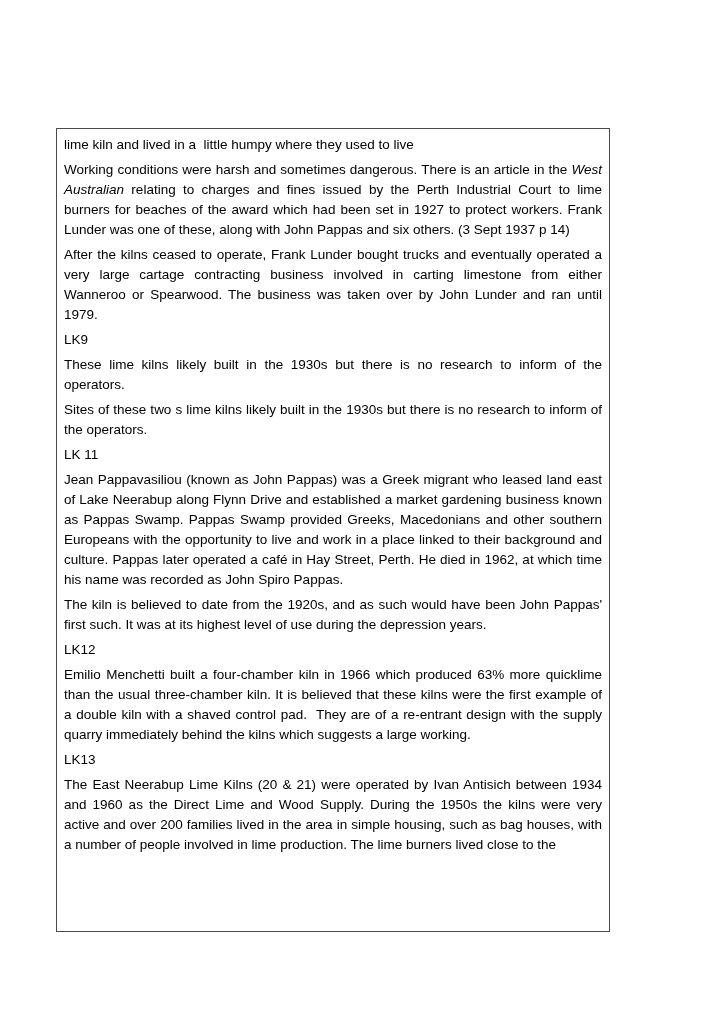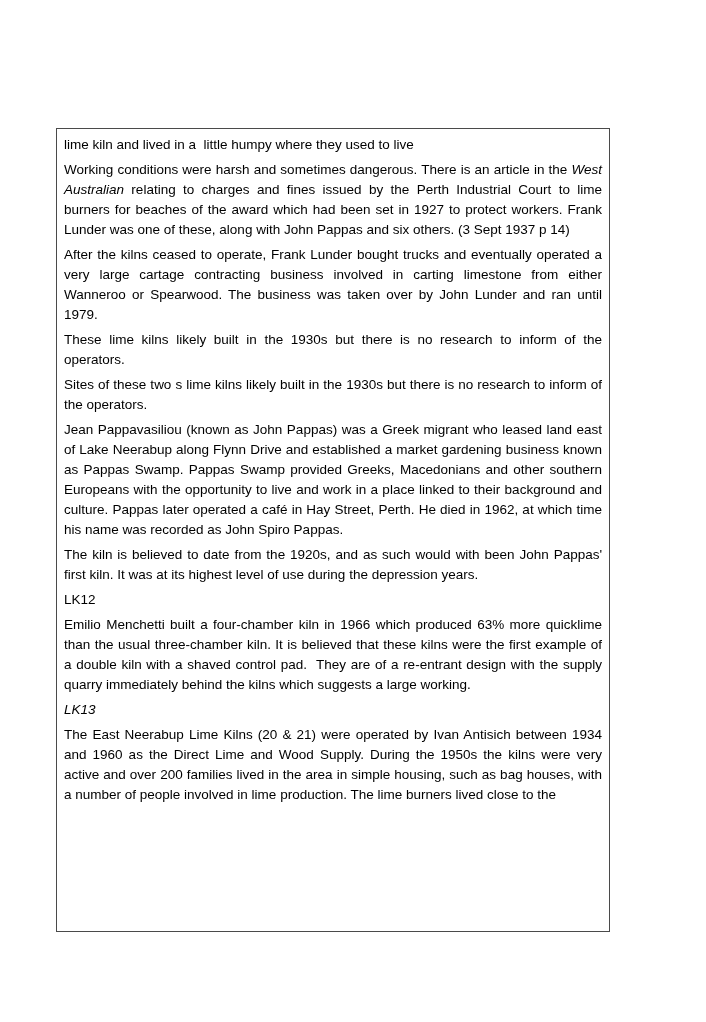--- a/index.html
+++ b/index.html
@@ -52,22 +52,24 @@
   }
 </style>
 </head>
 <body>
 
 <div class="page">
   <div class="textbox" style="border-color: rgb(74, 74, 74);">
       <p class="para" style="color: rgb(0, 0, 0);"><span>lime kiln and lived in a  little humpy where they used to live</span></p>
       <p class="para" style="color: rgb(0, 0, 0);"><span>Working conditions were harsh and sometimes dangerous. There is an article in the </span><em>West Australian</em><span> relating to charges and fines issued by the Perth Industrial Court to lime burners for beaches of the award which had been set in 1927 to protect workers. Frank Lunder was one of these, along with John Pappas and six others. (3 Sept 1937 p 14)</span></p>
       <p class="para" style="color: rgb(0, 0, 0);"><span>After the kilns ceased to operate, Frank Lunder bought trucks and eventually operated a very large cartage contracting business involved in carting limestone from either Wanneroo or Spearwood. The business was taken over by John Lunder and ran until 1979.</span></p>
+      <p class="para label" style="color: rgb(0, 0, 0);"><span>LK9</span></p>
       <p class="para" style="color: rgb(0, 0, 0);"><span>These lime kilns likely built in the 1930s but there is no research to inform of the operators.</span></p>
       <p class="para" style="color: rgb(0, 0, 0);"><span>Sites of these two s lime kilns likely built in the 1930s but there is no research to inform of the operators.</span></p>
+      <p class="para label" style="color: rgb(0, 0, 0);"><span>LK 11</span></p>
       <p class="para" style="color: rgb(0, 0, 0);"><span>Jean Pappavasiliou (known as John Pappas) was a Greek migrant who leased land east of Lake Neerabup along Flynn Drive and established a market gardening business known as Pappas Swamp. Pappas Swamp provided Greeks, Macedonians and other southern Europeans with the opportunity to live and work in a place linked to their background and culture. Pappas later operated a café in Hay Street, Perth. He died in 1962, at which time his name was recorded as John Spiro Pappas.</span></p>
-      <p class="para" style="color: rgb(0, 0, 0);"><span>The kiln is believed to date from the 1920s, and as such would with been John Pappas' first kiln. It was at its highest level of use during the depression years.</span></p>
+      <p class="para" style="color: rgb(0, 0, 0);"><span>The kiln is believed to date from the 1920s, and as such would have been John Pappas' first such. It was at its highest level of use during the depression years.</span></p>
       <p class="para label" style="color: rgb(0, 0, 0);"><span>LK12</span></p>
       <p class="para" style="color: rgb(0, 0, 0);"><span>Emilio Menchetti built a four-chamber kiln in 1966 which produced 63% more quicklime than the usual three-chamber kiln. It is believed that these kilns were the first example of a double kiln with a shaved control pad.  They are of a re-entrant design with the supply quarry immediately behind the kilns which suggests a large working.</span></p>
-      <p class="para label" style="color: rgb(0, 0, 0); font-style: italic;"><span>LK13</span></p>
+      <p class="para label" style="color: rgb(0, 0, 0);"><span>LK13</span></p>
       <p class="para" style="color: rgb(0, 0, 0);"><span>The East Neerabup Lime Kilns (20 &amp; 21) were operated by Ivan Antisich between 1934 and 1960 as the Direct Lime and Wood Supply. During the 1950s the kilns were very active and over 200 families lived in the area in simple housing, such as bag houses, with a number of people involved in lime production. The lime burners lived close to the</span></p>
     </div>
 </div>
 
 </body></html>

